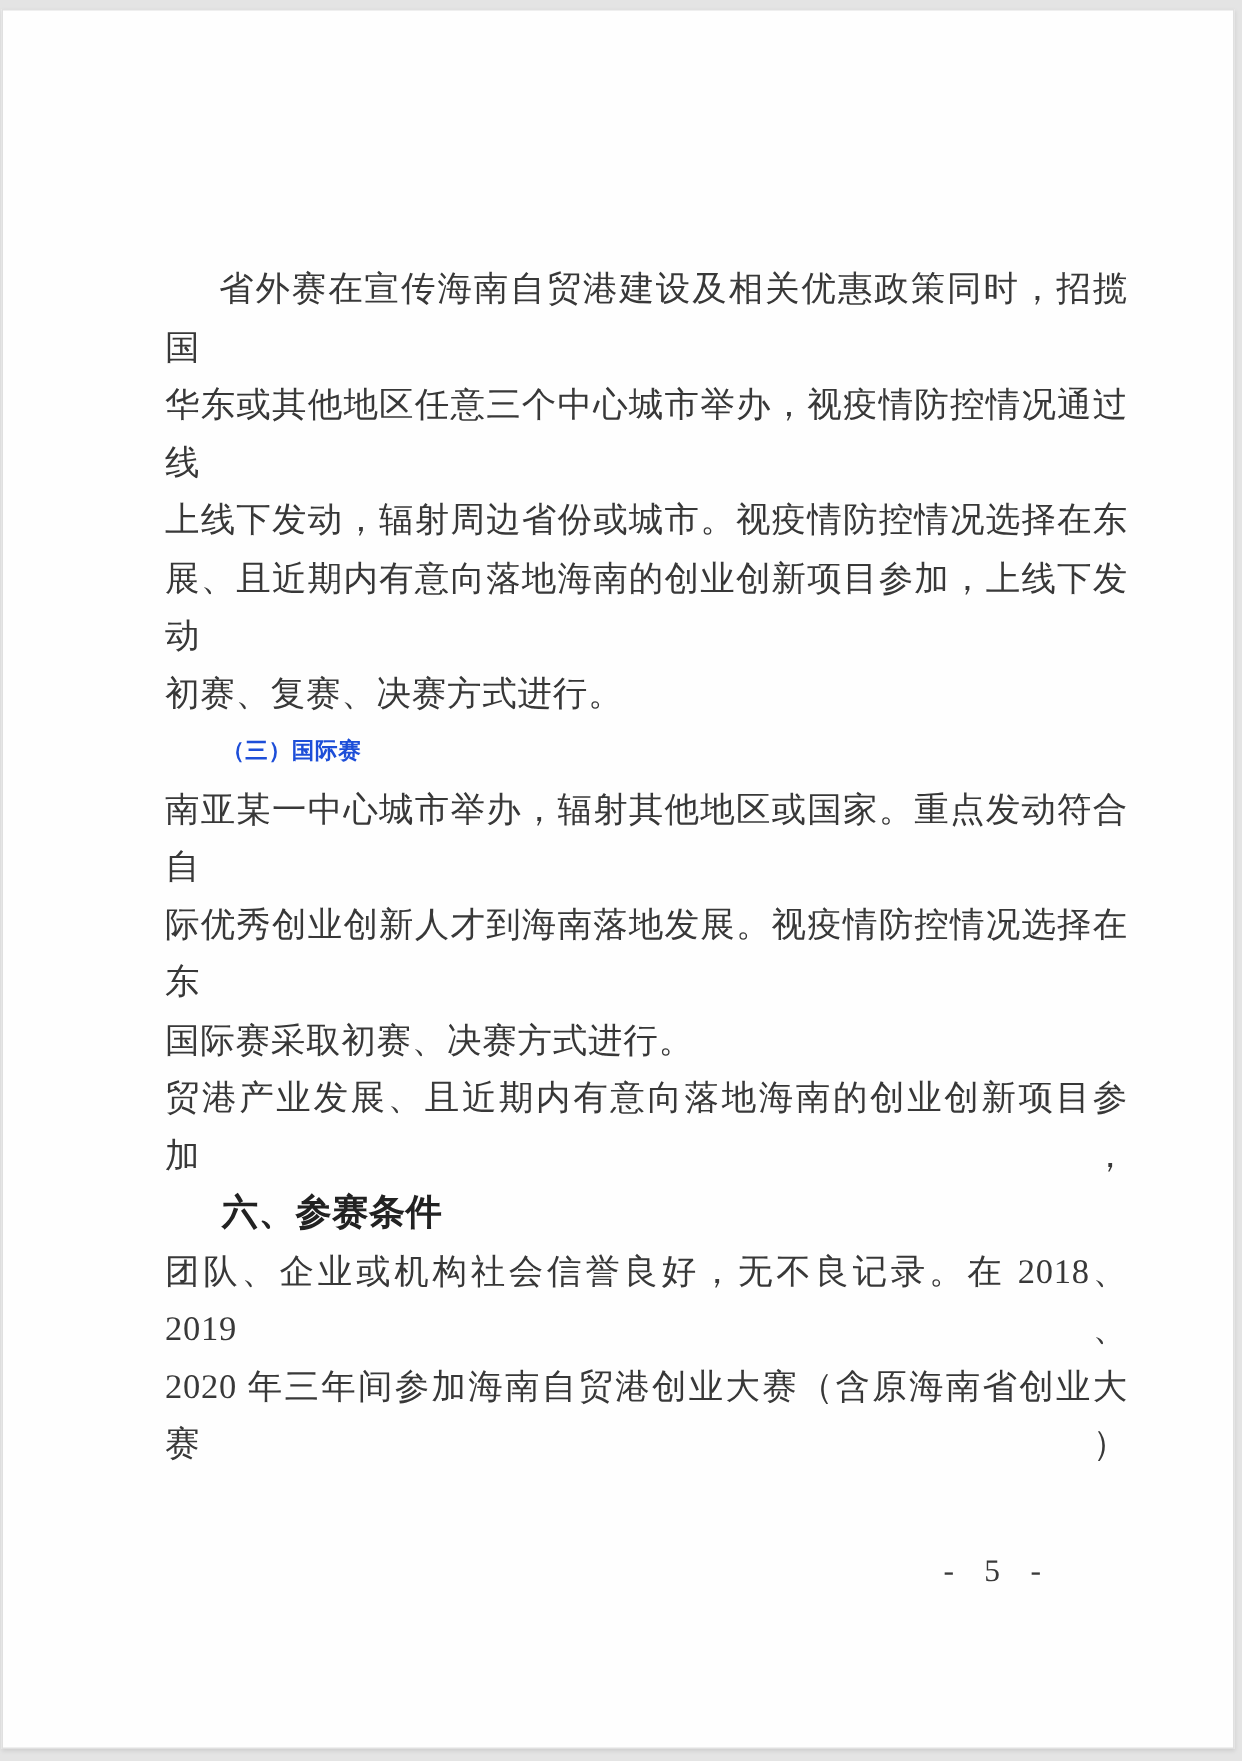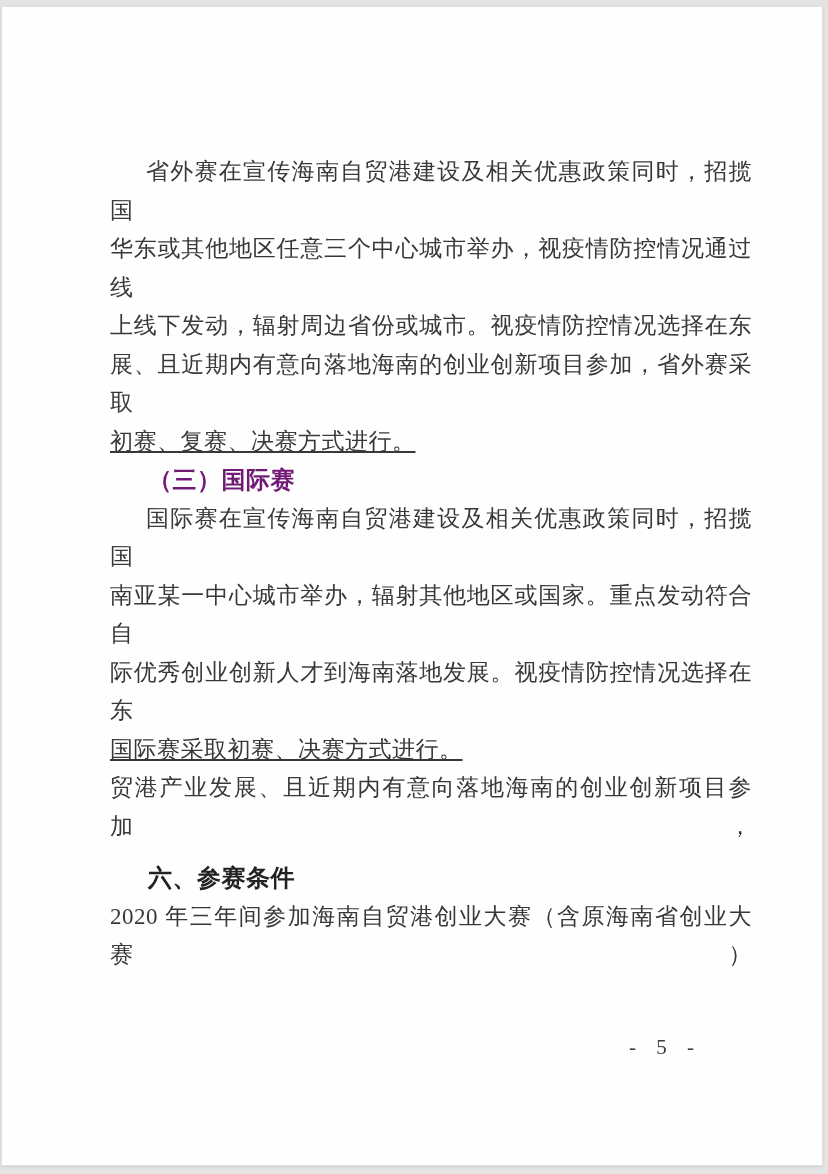--- a/index.html
+++ b/index.html
@@ -35,38 +35,38 @@
     line-height: 38.5px;
     letter-spacing: 0.5px;
   }
   .p-line {
     text-align: justify;
     text-align-last: justify;
     min-height: 38.5px;
   }
   .p-line.last {
     text-align-last: left;
-    text-decoration: underline;
   }
   .first {
     text-indent: 36px;
+    margin-top: 21px;
   }
   .heading-kai {
     font-weight: bold;
-    color: #701a75;
-    font-size: 24px;
+    color: #1d4ed8;
+    font-size: 15px;
     text-indent: 38px;
   }
   .heading-hei {
     font-family: "Liberation Sans", "DejaVu Sans", sans-serif;
     font-weight: bold;
     color: #222222;
     font-size: 24px;
     text-indent: 38px;
-    margin-top: 13px;
+    margin-top: 0;
   }
   .footer {
     position: absolute;
     right: 122px;
     top: 1028px;
     color: #3a3a3a;
     font-size: 21px;
     letter-spacing: 6px;
     word-spacing: 3px;
   }
@@ -75,37 +75,37 @@
 <body>
 
 <div class="stage">
   <div class="page">
     <div class="content">
 
       <div>
         <div class="p-line first">省外赛在宣传海南自贸港建设及相关优惠政策同时，招揽国</div>
         <div class="p-line">华东或其他地区任意三个中心城市举办，视疫情防控情况通过线</div>
         <div class="p-line">上线下发动，辐射周边省份或城市。视疫情防控情况选择在东</div>
-        <div class="p-line">展、且近期内有意向落地海南的创业创新项目参加，省外赛采取</div>
+        <div class="p-line">展、且近期内有意向落地海南的创业创新项目参加，上线下发动</div>
         <div class="p-line last">初赛、复赛、决赛方式进行。</div>
       </div>
 
       <div class="heading-kai">（三）国际赛</div>
 
       <div>
-        <div class="p-line first">国际赛在宣传海南自贸港建设及相关优惠政策同时，招揽国</div>
         <div class="p-line">南亚某一中心城市举办，辐射其他地区或国家。重点发动符合自</div>
         <div class="p-line">际优秀创业创新人才到海南落地发展。视疫情防控情况选择在东</div>
         <div class="p-line last">国际赛采取初赛、决赛方式进行。</div>
         <div class="p-line">贸港产业发展、且近期内有意向落地海南的创业创新项目参加，</div>
       </div>
 
       <div class="heading-hei">六、参赛条件</div>
 
       <div>
+        <div class="p-line">团队、企业或机构社会信誉良好，无不良记录。在 2018、2019、</div>
         <div class="p-line">2020 年三年间参加海南自贸港创业大赛（含原海南省创业大赛）</div>
 
       </div>
 
     </div>
 
     <div class="footer">- 5 -</div>
   </div>
 </div>
 

